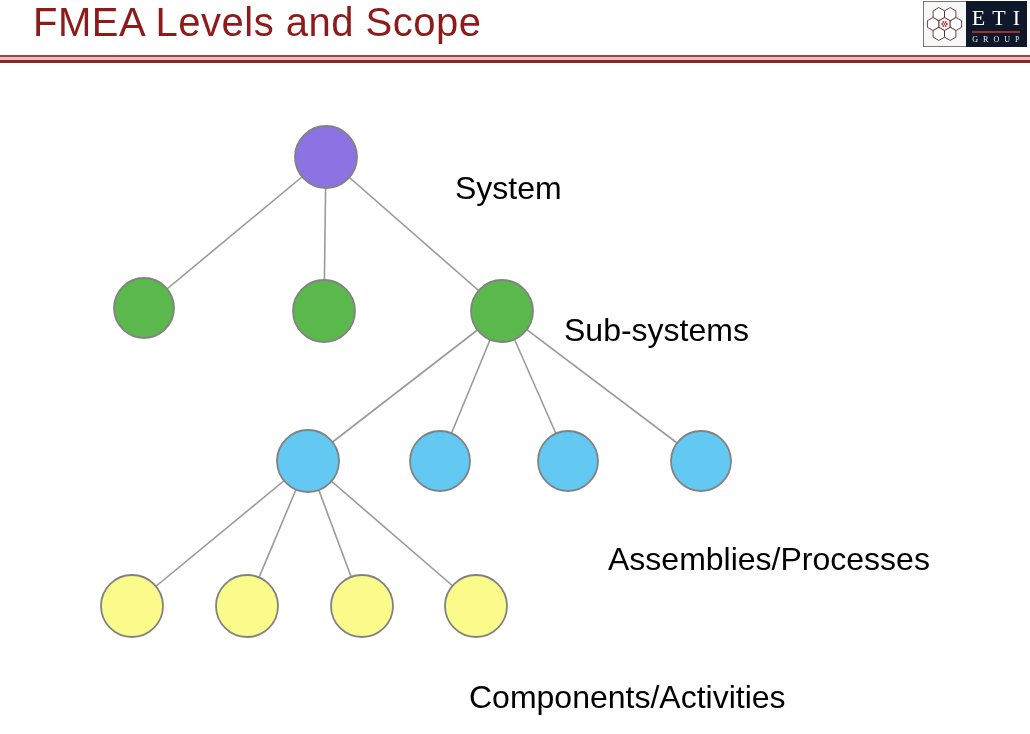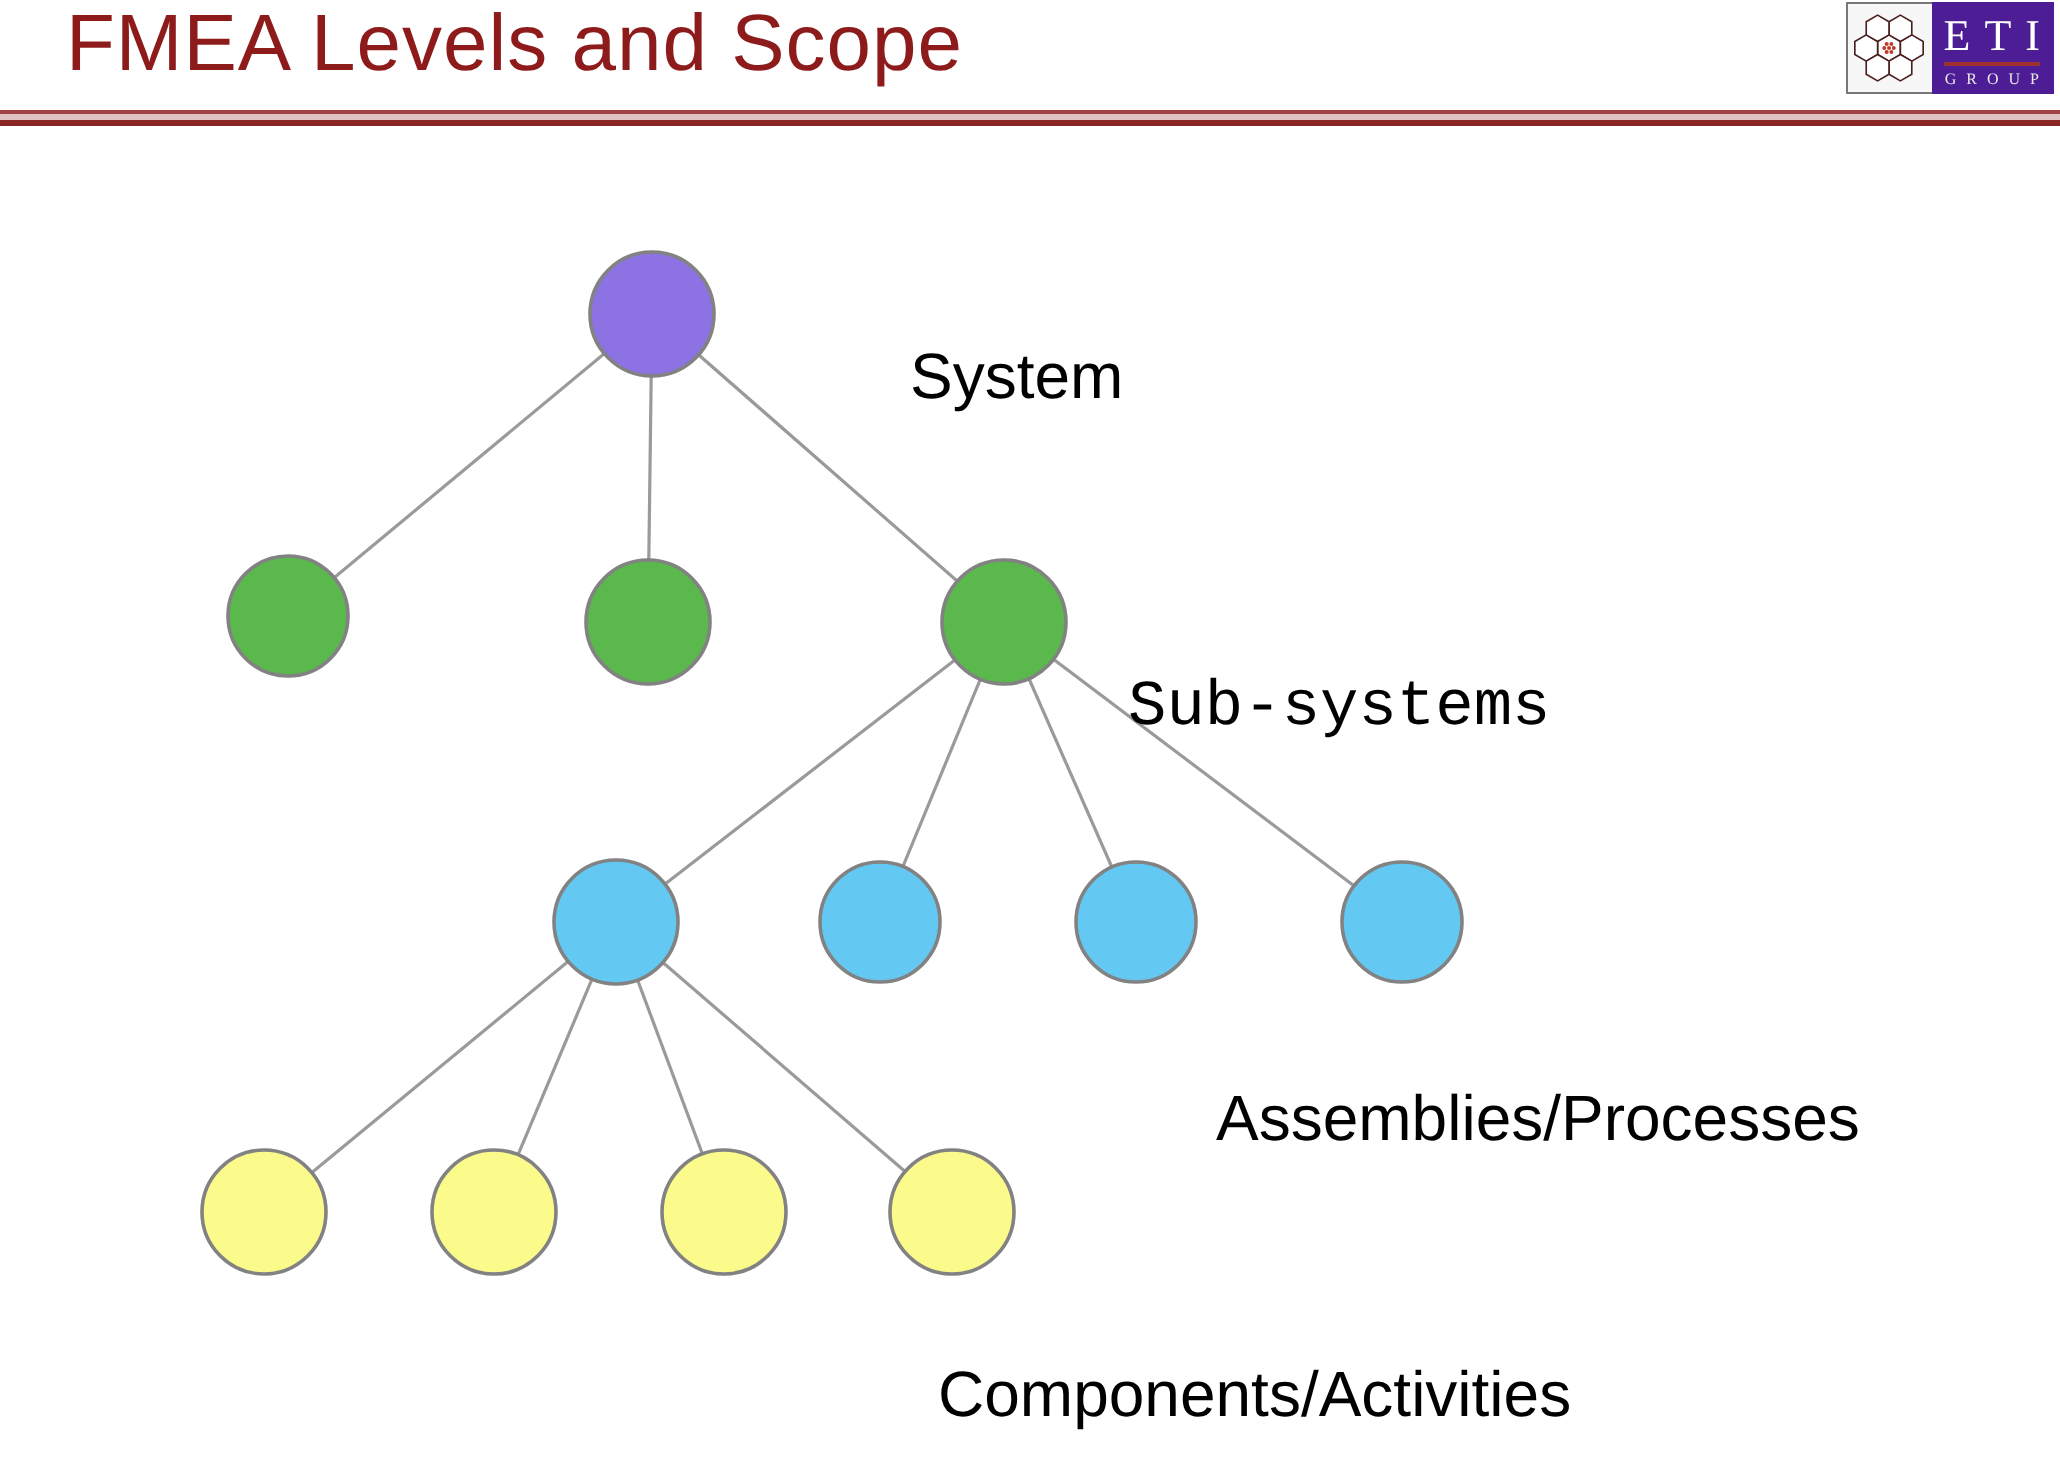--- a/index.html
+++ b/index.html
@@ -52,21 +52,21 @@
     height: 44px;
     background: #f7f7f7;
     border: 1px solid #777777;
     border-right: none;
     display: flex;
     align-items: center;
     justify-content: center;
   }
   .logo-text-panel {
     flex: 1;
-    background: #4c1d95;
+    background: #0f172a;
     display: flex;
     flex-direction: column;
     align-items: center;
     justify-content: center;
     padding-top: 2px;
   }
   .logo-eti {
     font-family: "Liberation Serif", serif;
     color: #ffffff;
     font-size: 22px;
@@ -98,21 +98,21 @@
     height: 734px;
   }
   .node-label {
     position: absolute;
     font-size: 32px;
     color: #000000;
     white-space: nowrap;
     margin-top: 36px;
   }
   .label-system       { left: 455px; top: 134px; }
-  .label-subsystems   { left: 564px; top: 299px; font-family: Liberation Mono, monospace; }
+  .label-subsystems   { left: 564px; top: 276px; }
   .label-assemblies   { left: 608px; top: 505px; }
   .label-components   { left: 469px; top: 643px; }
 </style>
 </head>
 <body>
 
 <div class="slide">
 
   <h1 class="slide-title" style="color: rgb(142, 27, 27);">FMEA Levels and Scope</h1>
 

